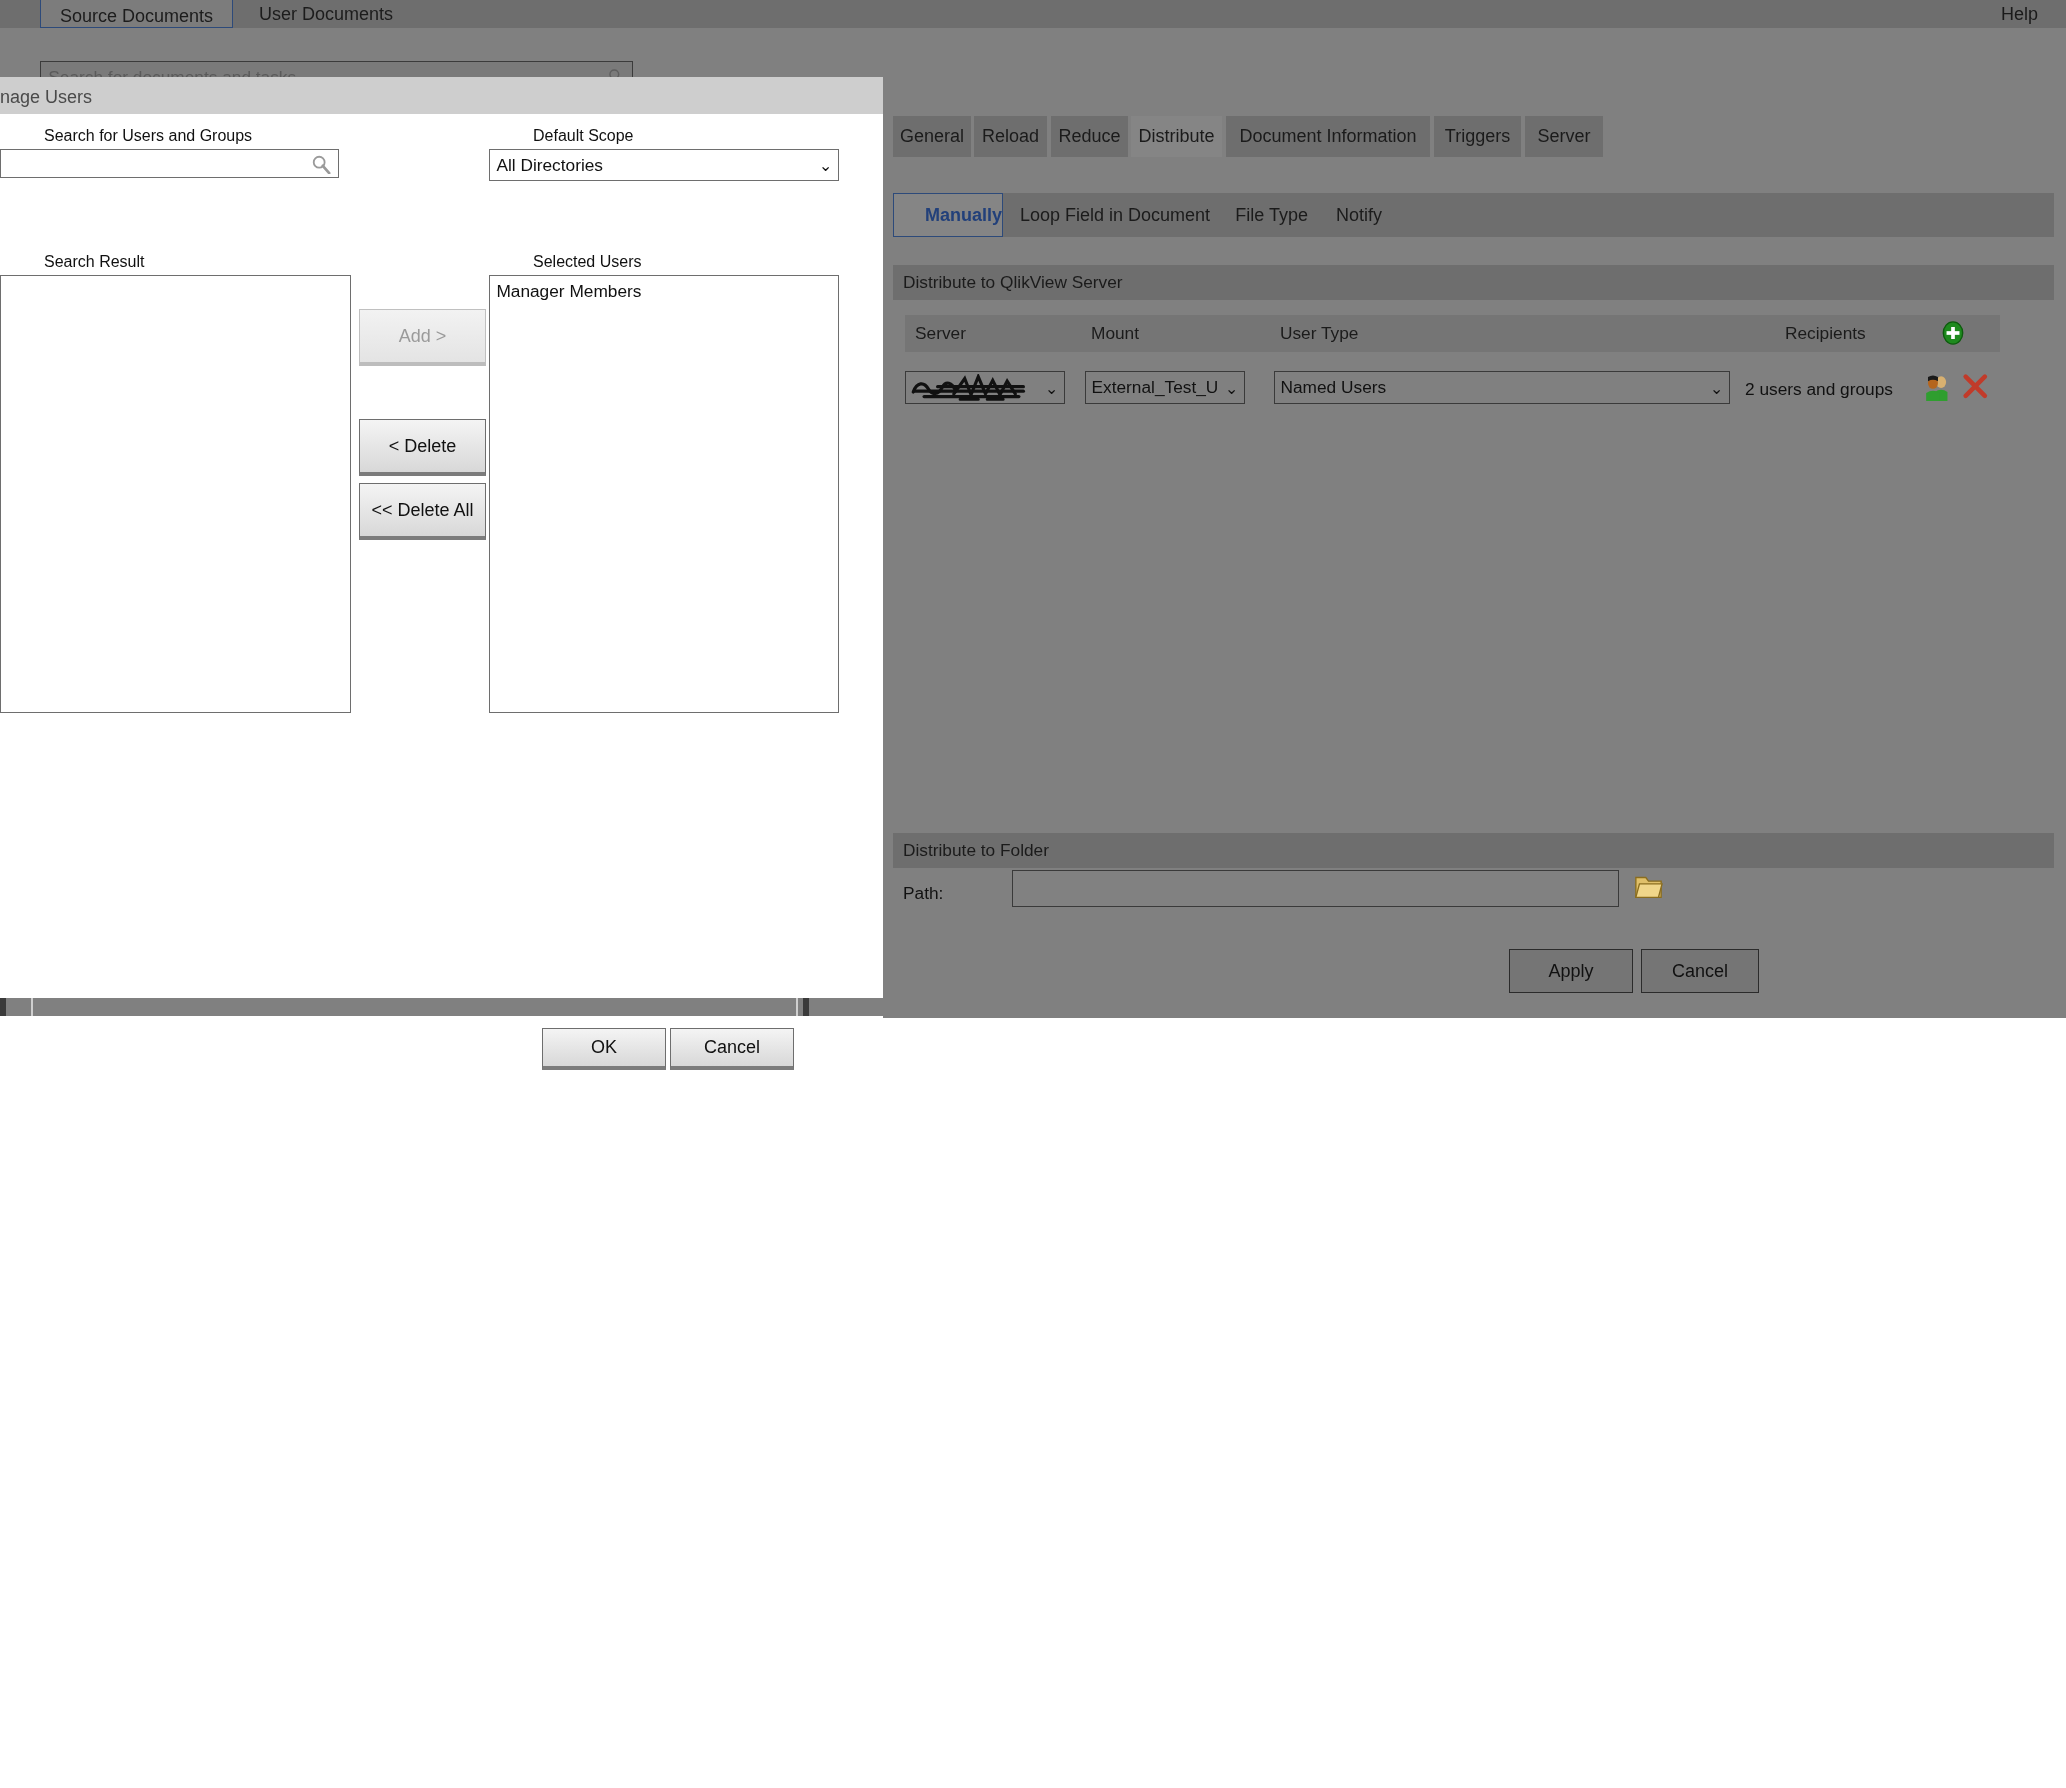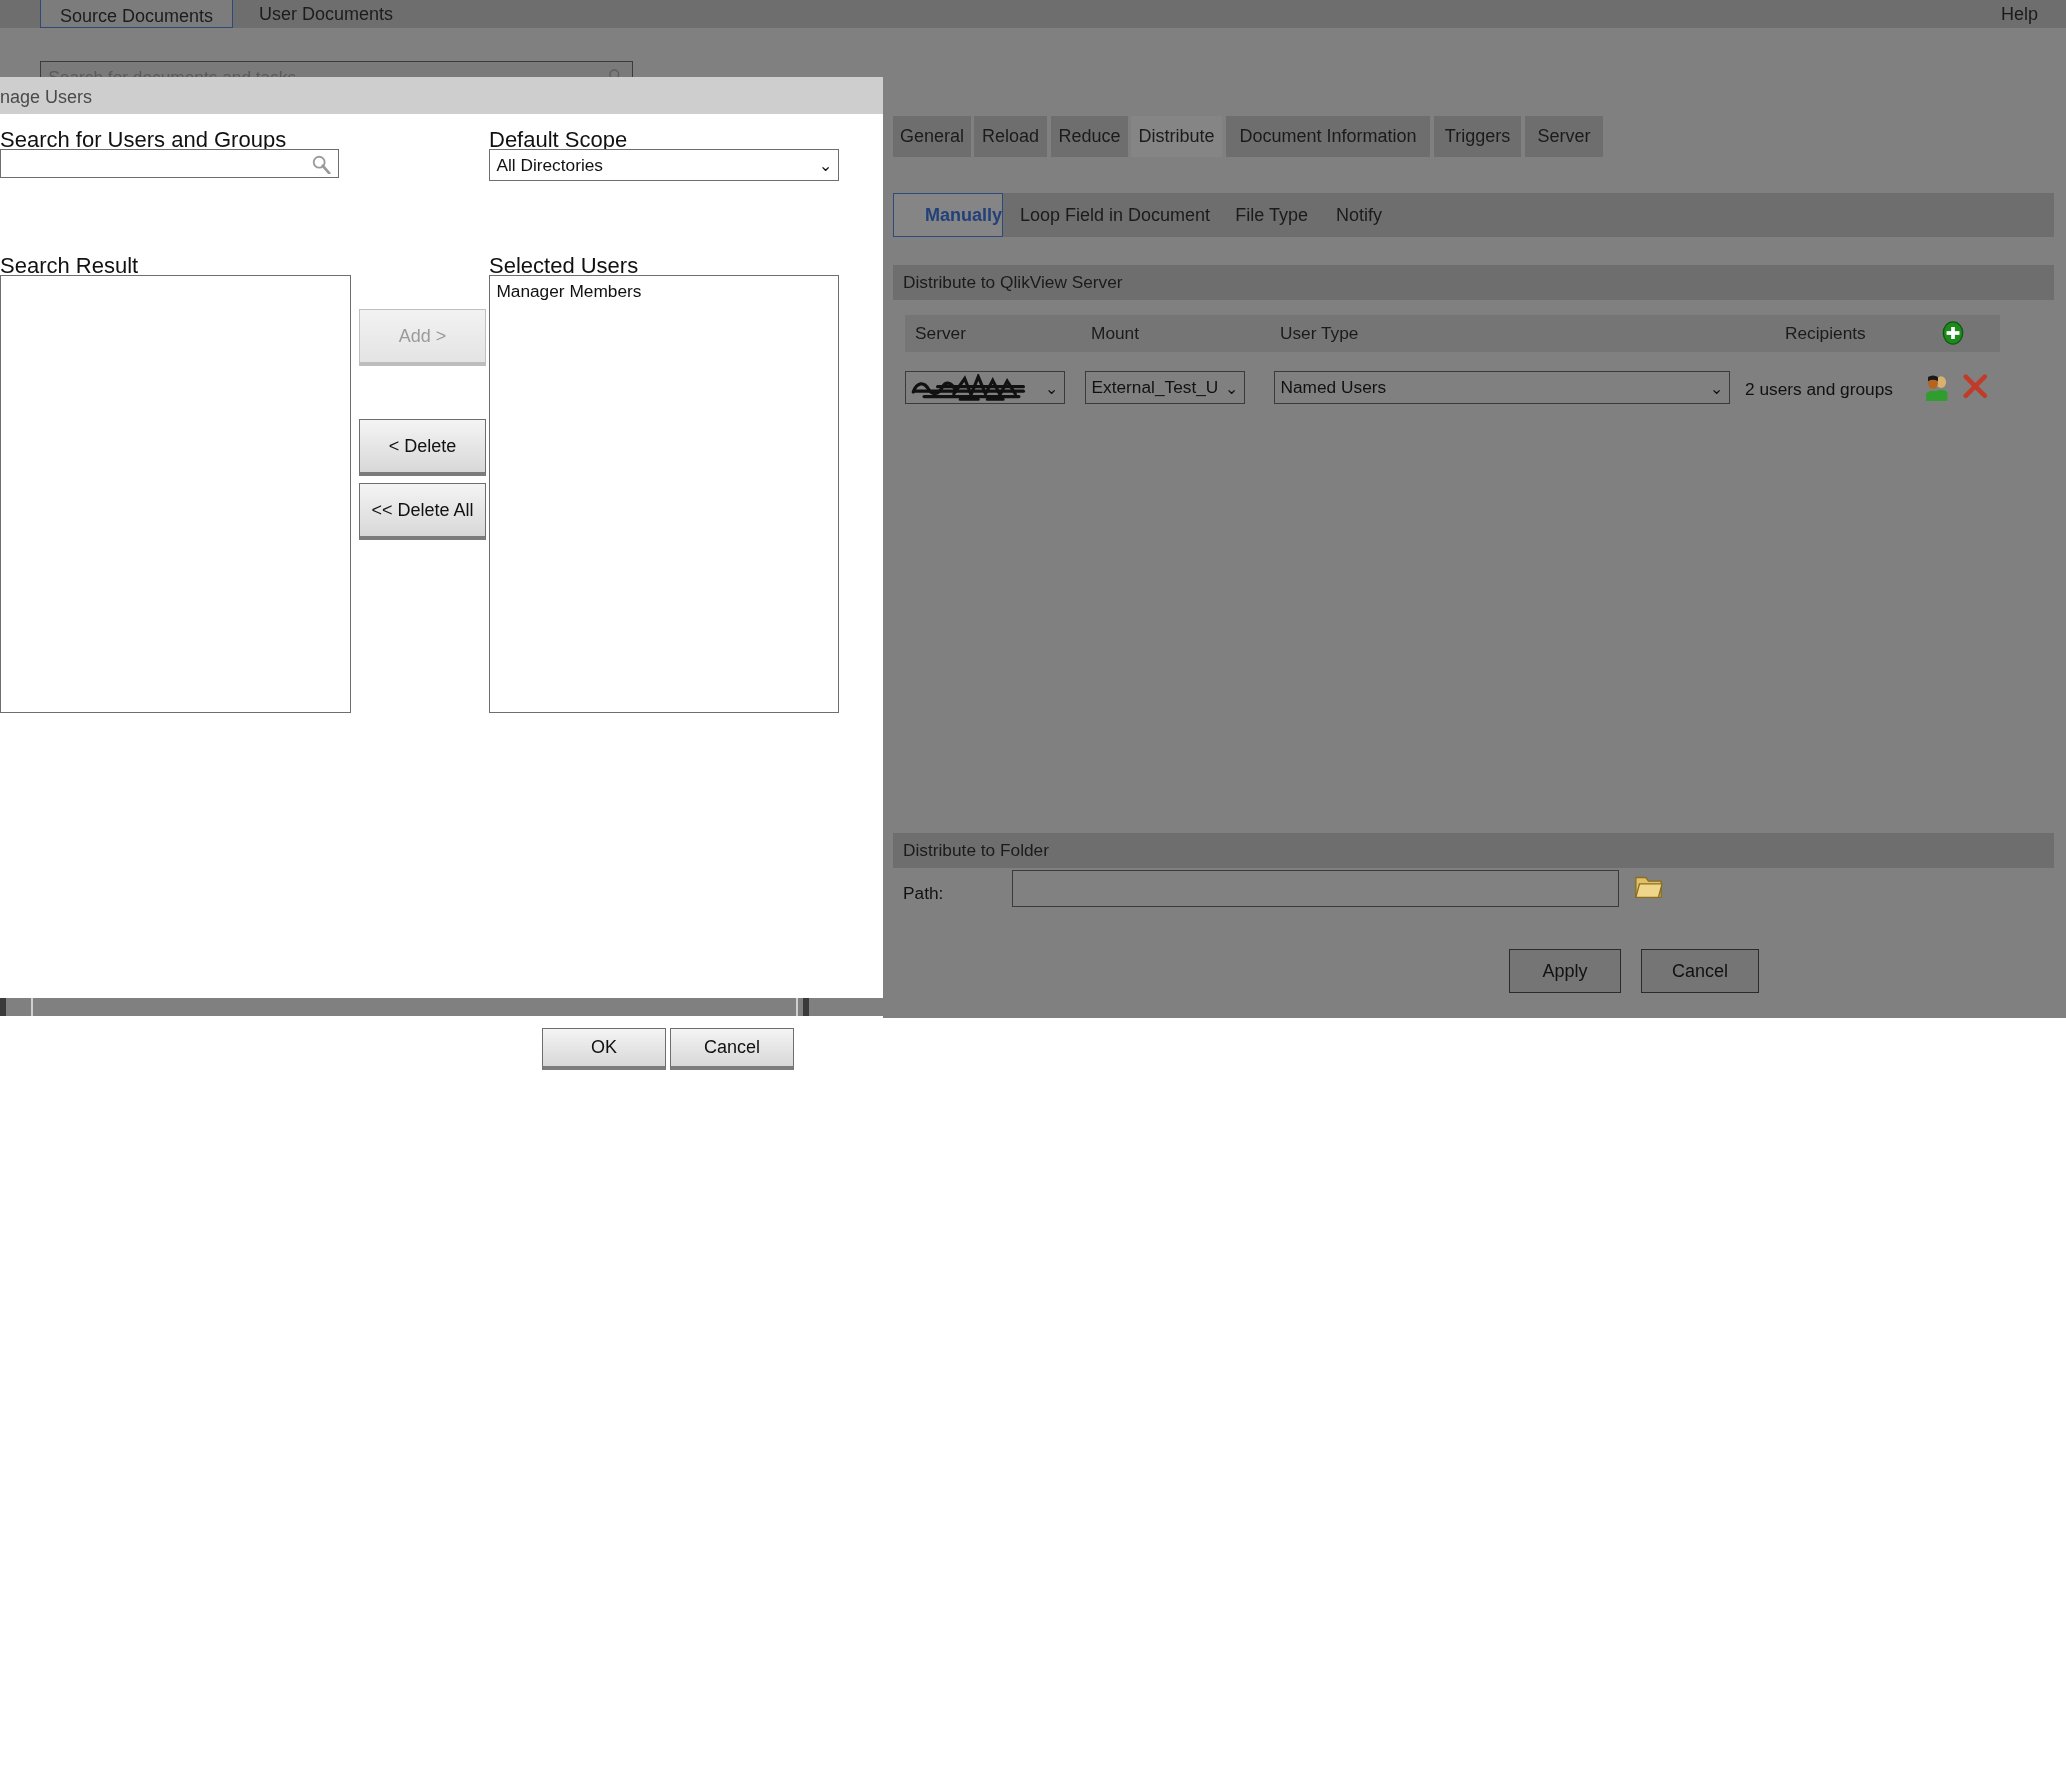--- a/index.html
+++ b/index.html
@@ -76,21 +76,21 @@
   
   #modal{position:absolute;left:0;top:77px;width:883px;height:947px;background:#ffffff;
          box-shadow:0 0 0 0 rgba(0,0,0,0);}
   #modal-titlebar{position:absolute;left:0;top:0;width:883px;height:37px;background:#cecece;}
   #modal-title{position:absolute;left:0;top:9.6px;font-size:18px;color:#4a4a4a;}
   #modal-body{position:absolute;left:0;top:37px;width:883px;height:872px;background:#ffffff;}
   #modal-foot{position:absolute;left:0;top:920px;width:883px;height:18px;background:#808080;
               border-top:1.4px solid #ffffff;}
   #modal-foot .notch{position:absolute;top:0;height:18px;background:#3a3a3a;width:6.4px;}
 
-  .fldlabel{position:absolute;font-size:22px;color:#111;}
+  .fldlabel{position:absolute;font-size:16px;color:#111;padding-left:44px;}
   .wbox{position:absolute;background:#ffffff;border:1.8px solid #6e6e6e;box-sizing:border-box;}
   .mbtn{position:absolute;display:flex;align-items:center;justify-content:center;
          font-size:18px;color:#111;box-sizing:border-box;
          background:linear-gradient(#f4f4f4,#d8d8d8);border:1.4px solid #6e6e6e;
          border-bottom-width:4.6px;border-bottom-color:#7c7c7c;}
   .mbtn.disabled{color:#9a9a9a;border-color:#c0c0c0;border-bottom-color:#bdbdbd;
                  background:linear-gradient(#f2f2f2,#e4e4e4);}
   #sel-users-item{position:absolute;left:6.4px;top:4.6px;font-size:17.3px;color:#111;}
 </style>
 </head>
@@ -226,21 +226,21 @@
 
     <div id="path-row">
       <span id="path-label">Path:</span>
       <div id="path-input"></div>
       <svg style="position:absolute;left:741px;top:6.4px;width:29px;height:28px;" viewBox="0 0 64 62">
         <path d="M4 10 L26 10 L32 18 L60 18 L60 54 L4 54 Z" fill="#e0c06a" stroke="#8a6d1f" stroke-width="3"></path>
         <path d="M12 24 L62 24 L54 54 L4 54 Z" fill="#f0d68a" stroke="#8a6d1f" stroke-width="3"></path>
       </svg>
     </div>
 
-    <div class="pbtn" style="left:626px;top:921px;width:112px;">
+    <div class="pbtn" style="left:626px;top:921px;width:124px;">
       <span>Apply</span>
     </div>
     <div class="pbtn" style="left:758px;top:921px;width:118px;">
       <span>Cancel</span>
     </div>
   </div>
 </div>
 
 <div id="modal">
 

